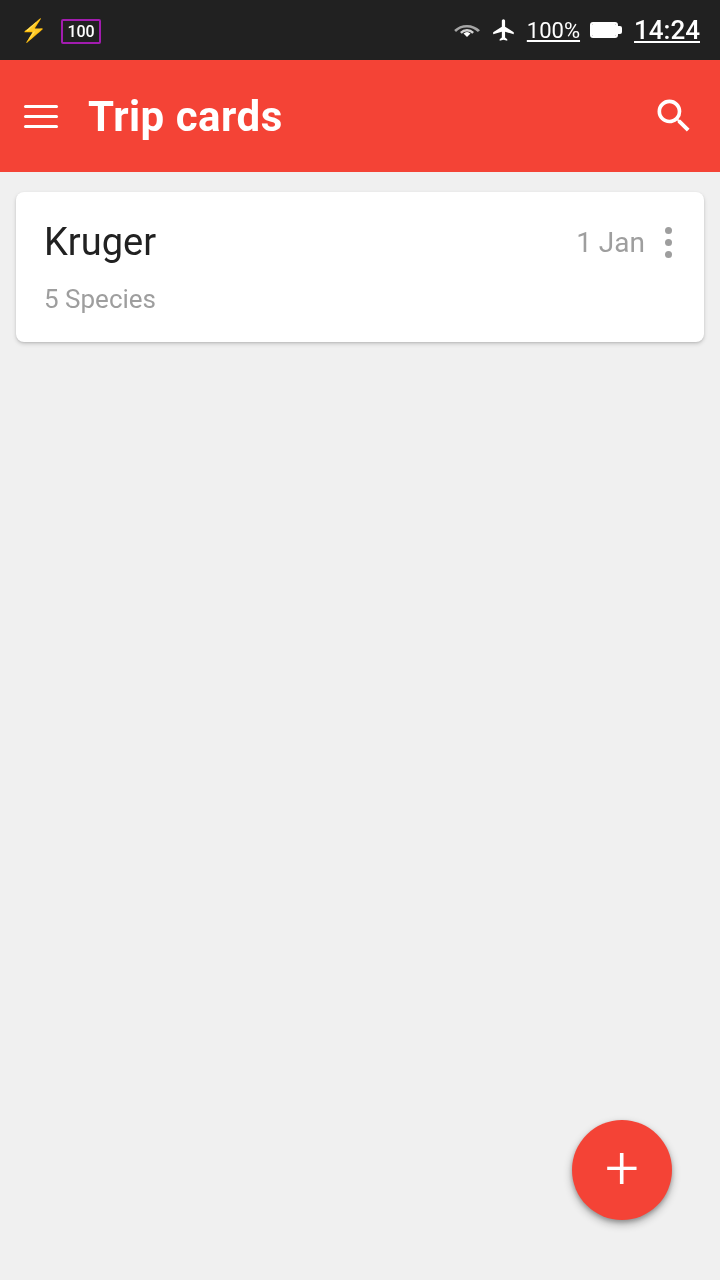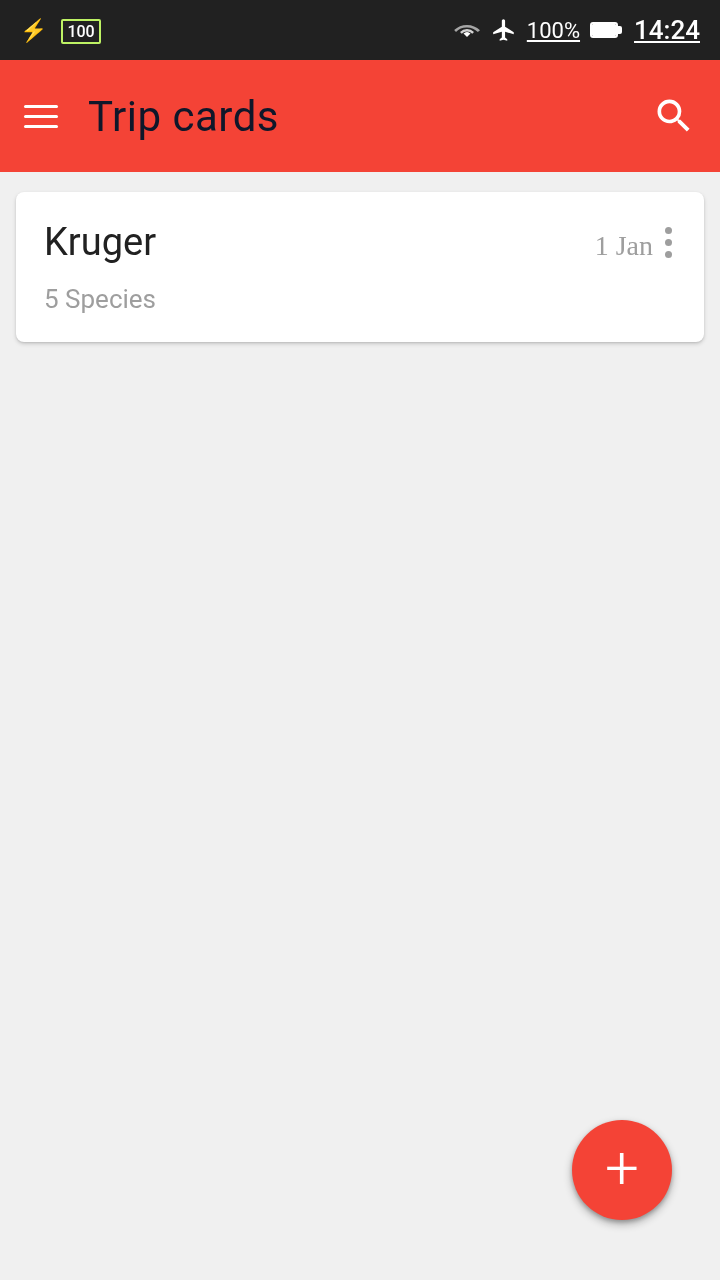--- a/index.html
+++ b/index.html
@@ -104,22 +104,22 @@
     .hamburger-icon span {
       display: block;
       width: 34px;
       height: 3px;
       background: white;
       border-radius: 2px;
     }
 
     .app-bar-title {
       font-size: 42px;
-      color: #0f172a;
-      font-weight: 400;
+      color: #ffffff;
+      font-weight: 700;
       letter-spacing: 0.5px;
     }
 
     .search-icon-btn {
       cursor: pointer;
       display: flex;
       align-items: center;
       justify-content: center;
     }
 
@@ -152,23 +152,22 @@
     }
 
     .trip-card-name {
       font-size: 38px;
       color: #212121;
       font-weight: 400;
     }
 
     .trip-card-date-actions {
       display: flex;
-      align-items: flex-end;
-      gap: 8px;
-      font-family: Liberation Serif, serif;
+      align-items: center;
+      gap: 16px;
     }
 
     .trip-card-date {
       font-size: 28px;
       color: #9e9e9e;
     }
 
     .more-icon {
       display: flex;
       flex-direction: column;
@@ -223,21 +222,21 @@
   </style>
 </head>
 <body>
 
 <div class="status-bar">
   <div class="status-bar-left">
 
     <span style="color:white; font-size:22px;">⚡</span>
 
     <span style="color:white; font-size:18px; font-weight:500;">
-      <span style="font-size:16px; border:2px solid #bef264; padding:1px 4px; border-radius:2px;">100</span>
+      <span style="font-size:16px; border:2px solid #a21caf; padding:1px 4px; border-radius:2px;">100</span>
     </span>
   </div>
   <div class="status-bar-right">
 
     <svg width="28" height="22" viewBox="0 0 28 22" fill="white">
       <path d="M14 18l3.5-3.5A4.95 4.95 0 0 0 14 13a4.95 4.95 0 0 0-3.5 1.5L14 18z"></path>
       <path d="M14 10a9.9 9.9 0 0 0-7 2.9l1.75 1.75A7.42 7.42 0 0 1 14 12.5a7.42 7.42 0 0 1 5.25 2.15L21 12.9A9.9 9.9 0 0 0 14 10z" opacity="0.8"></path>
       <path d="M14 6C9.03 6 4.54 7.93 1.17 11.11L3 12.94A14.8 14.8 0 0 1 14 8.5c4.24 0 8.07 1.77 10.83 4.62L27 11.28C23.57 7.97 19.02 6 14 6z" opacity="0.6"></path>
     </svg>
 

